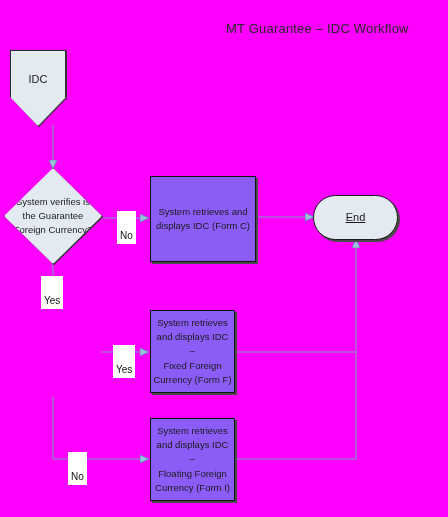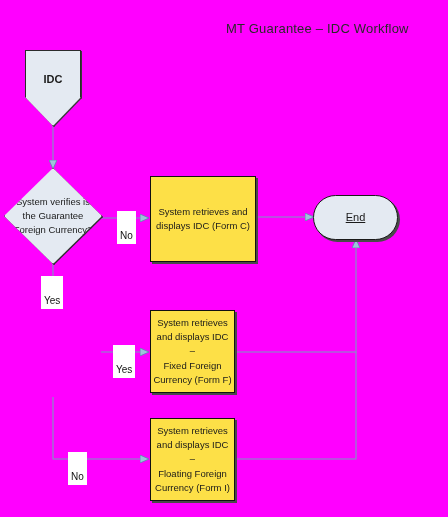--- a/index.html
+++ b/index.html
@@ -72,21 +72,21 @@
     justify-content: center;
     text-align: center;
     font-size: 9.5px;
     line-height: 1.45;
     color: #1a1a1a;
     white-space: pre-line;
     box-sizing: border-box;
   }
   
   .process {
-    background: #fde047;
+    background: #8b5cf6;
     border: 1px solid #111;
     box-shadow: 2px 2px 0px #4a4a4a;
     font-size: 9.5px;
     line-height: 1.5;
     padding: 2px;
   }
   
   .terminator {
     background: #e4eaf2;
     border: 1.5px solid #1a1a1a;
@@ -131,21 +131,21 @@
       <path d="M235,352 L356,352 L356,240" marker-end="url(#arrow)"></path>
 
       <path d="M53,397 L53,459 L148,459" marker-end="url(#arrow)"></path>
 
       <path d="M235,459 L356,459 L356,352"></path>
     </g>
   </svg>
 
   <div class="title" style="left:226px; top:21px;">MT Guarantee – IDC Workflow</div>
 
-  <div class="pentagon-wrap" style="left:25px; top:50px; width:56px; height:76px;font-weight:bold;">
+  <div class="pentagon-wrap" style="left:10px; top:50px; width:56px; height:76px;">
     <div class="node pentagon" style="position:relative; left:0; top:0; width:56px; height:76px;">IDC</div>
   </div>
 
   <div class="diamond-wrap" style="left:4px; top:168px; width:98px; height:96px;">
     <div class="diamond">System verifies is
 the Guarantee
 Foreign Currency?</div>
   </div>
 
   <div class="node process" style="left:150px; top:176px; width:106px; height:86px;">

